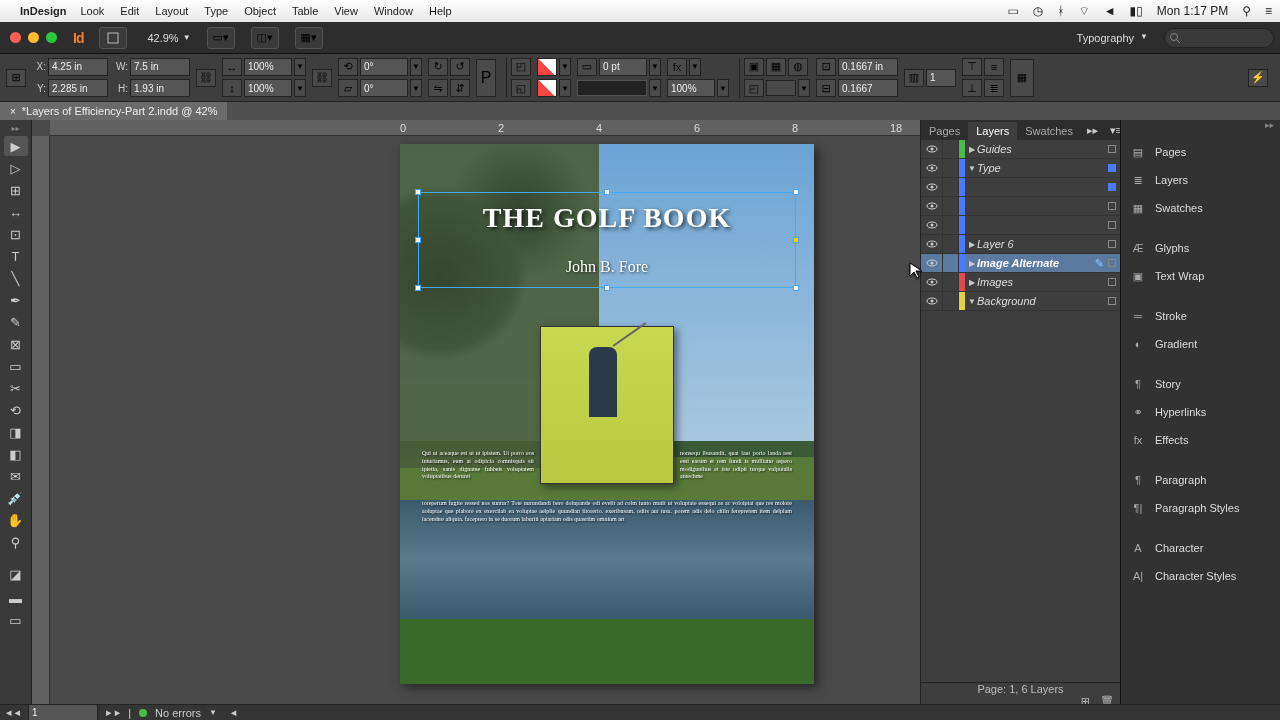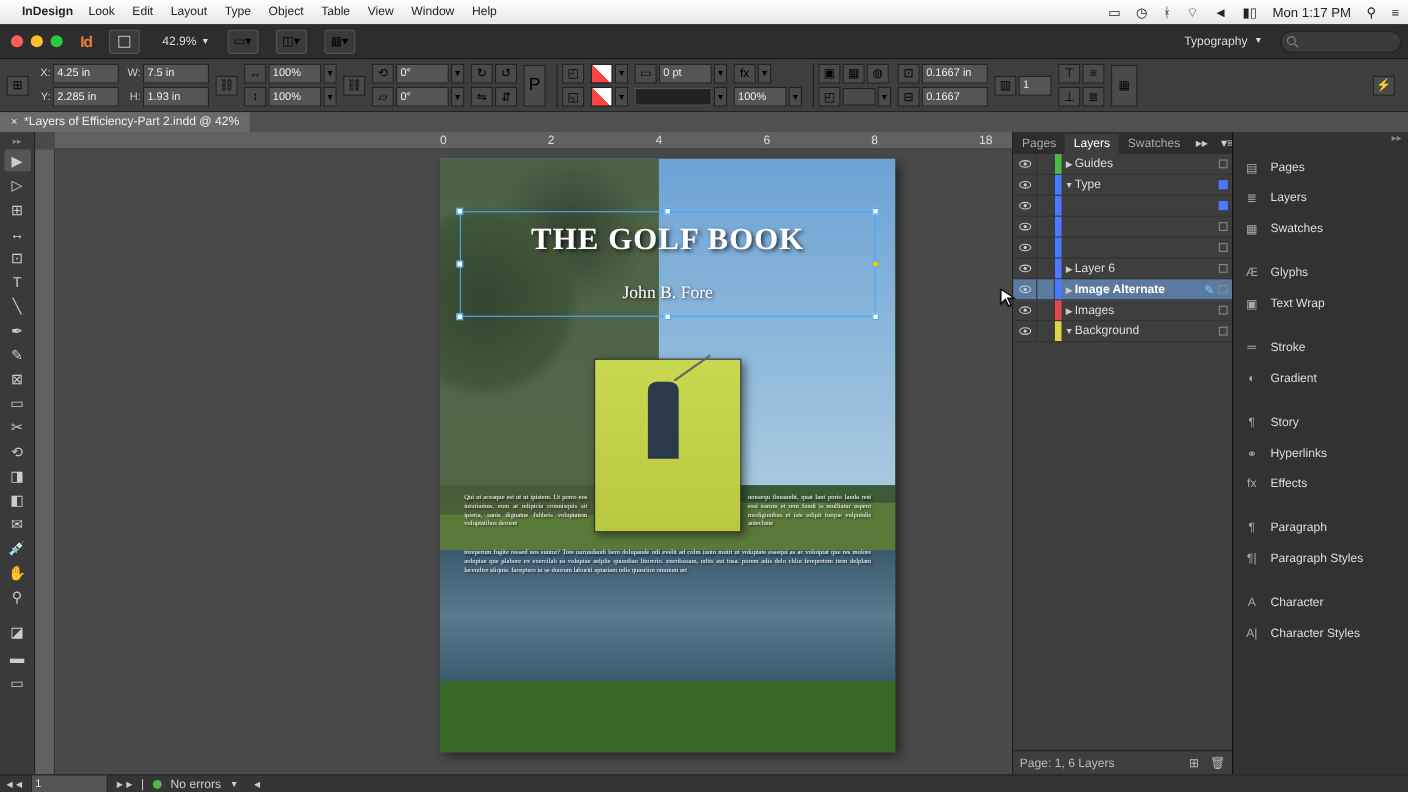--- a/index.html
+++ b/index.html
@@ -87,26 +87,26 @@
 .panel-tabs .ptab.active { background:#3e3e3e; color:#fff;}
 .panel-tabs .flyout { margin-left:auto; padding:3px 6px; color:#ccc;}
 .layer-list { flex:1; overflow:auto;}
 .layer-row { display:flex; align-items:center; height:19px; border-bottom:1px solid #333; color:#ddd; font-size:10px;}
 .layer-row.sel { background:#5a7aa0; color:#fff;}
 .vis-col { width:22px; display:flex; justify-content:center; border-right:1px solid #333; height:100%; align-items:center;}
 .lock-col { width:16px; border-right:1px solid #333; height:100%;}
 .swatch-col { width:6px; height:100%; margin-right:2px;}
 .sw-g { background:#4aba4a;} .sw-b { background:#4a7aff;} .sw-r { background:#e04a4a;} .sw-y { background:#e0d04a;}
 .disclosure { width:10px; text-align:center; color:#ccc; font-size:8px;}
-.layer-name { flex:1; white-space:nowrap; overflow:hidden; text-overflow:ellipsis;}
+.layer-name { flex:1; white-space:nowrap; overflow:hidden; text-overflow:ellipsis;font-style:italic;}
 .layer-name.bold { font-weight:bold;}
 .pen-ico { color:#88c8ff; font-size:11px;}
 .sel-sq { width:8px; height:8px; border:1px solid #888; margin:0 4px;}
 .sel-sq.on { background:#4a7aff; border-color:#4a7aff;}
-.panel-foot { height:22px; border-top:1px solid #222; display:flex; align-items:center; padding:0 6px; color:#bbb; font-size:10px;}
+.panel-foot { height:22px; border-top:1px solid #222; display:flex; align-items:center; padding:0 6px; color:#bbb; font-size:10px;flex-direction:column;}
 .panel-foot .ficons { margin-left:auto; display:flex; gap:10px;}
 
 
 .panel-rail { width:160px; background:#323232; border-left:1px solid #111;}
 .rail-item { height:28px; display:flex; align-items:center; padding-left:8px; color:#ddd; font-size:12px; gap:8px; cursor:default;}
 .rail-item.gap-after { margin-bottom:12px;}
 .rail-ico { width:18px; height:18px; display:inline-flex; align-items:center; justify-content:center; color:#aaa;}
 
 
 .status { position:absolute; bottom:0; left:0; right:0; height:16px; background:#353535; display:flex; align-items:center; color:#ccc; font-size:10px; padding:0 6px; gap:8px; border-top:1px solid #222;}

